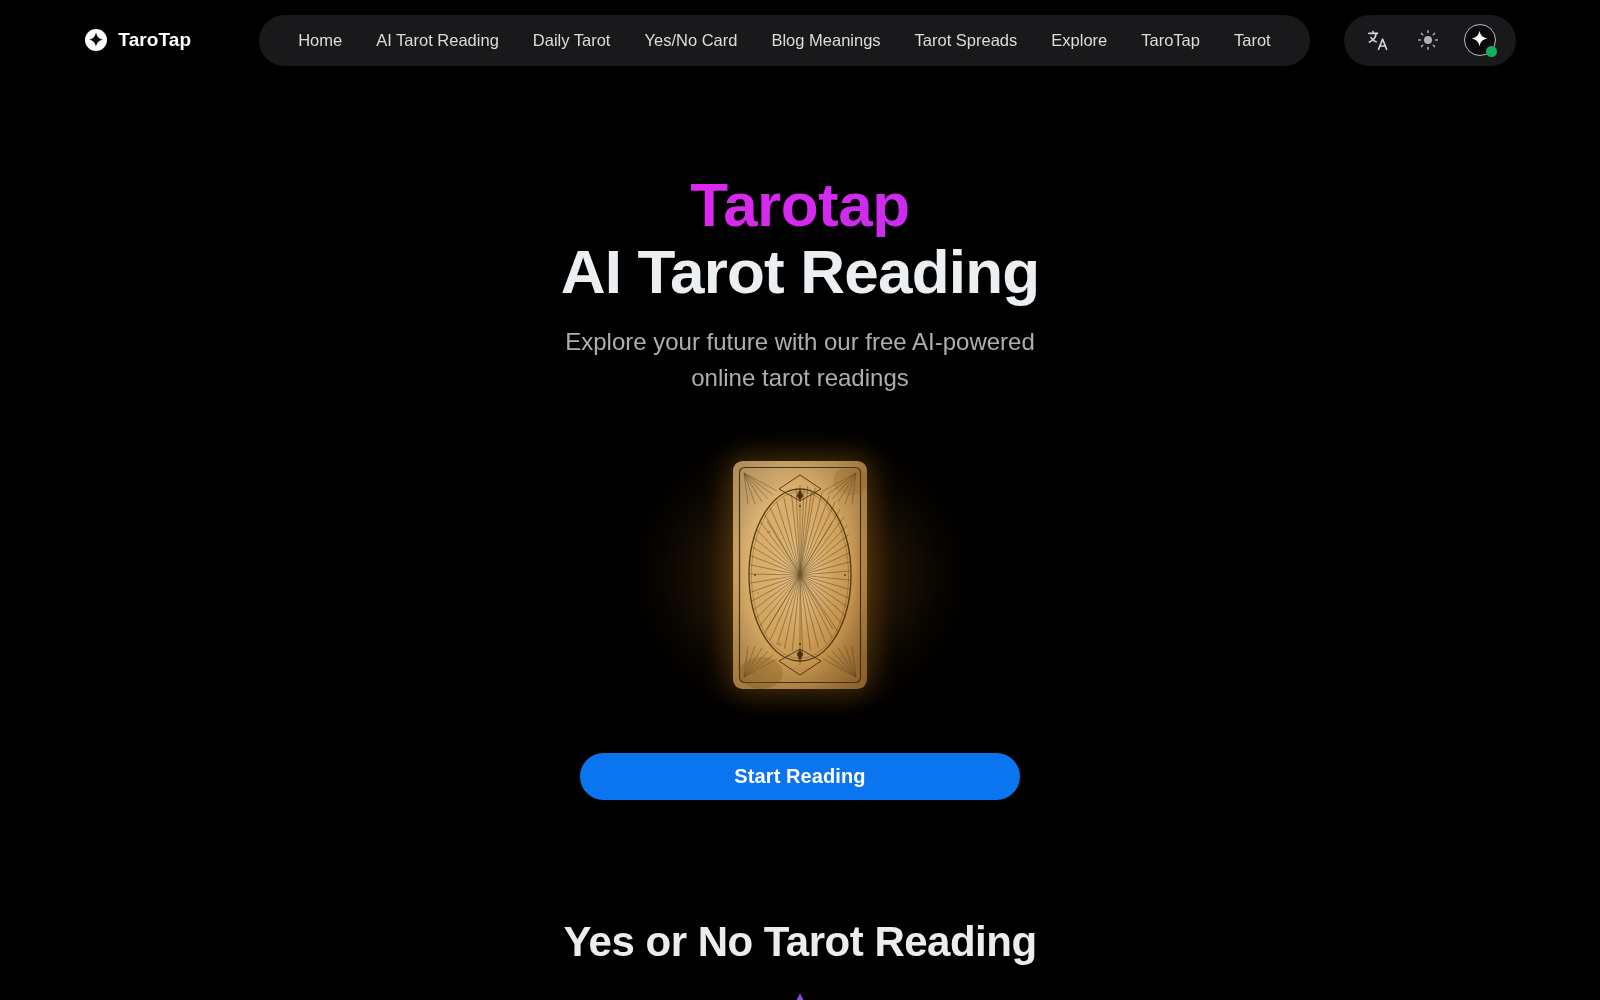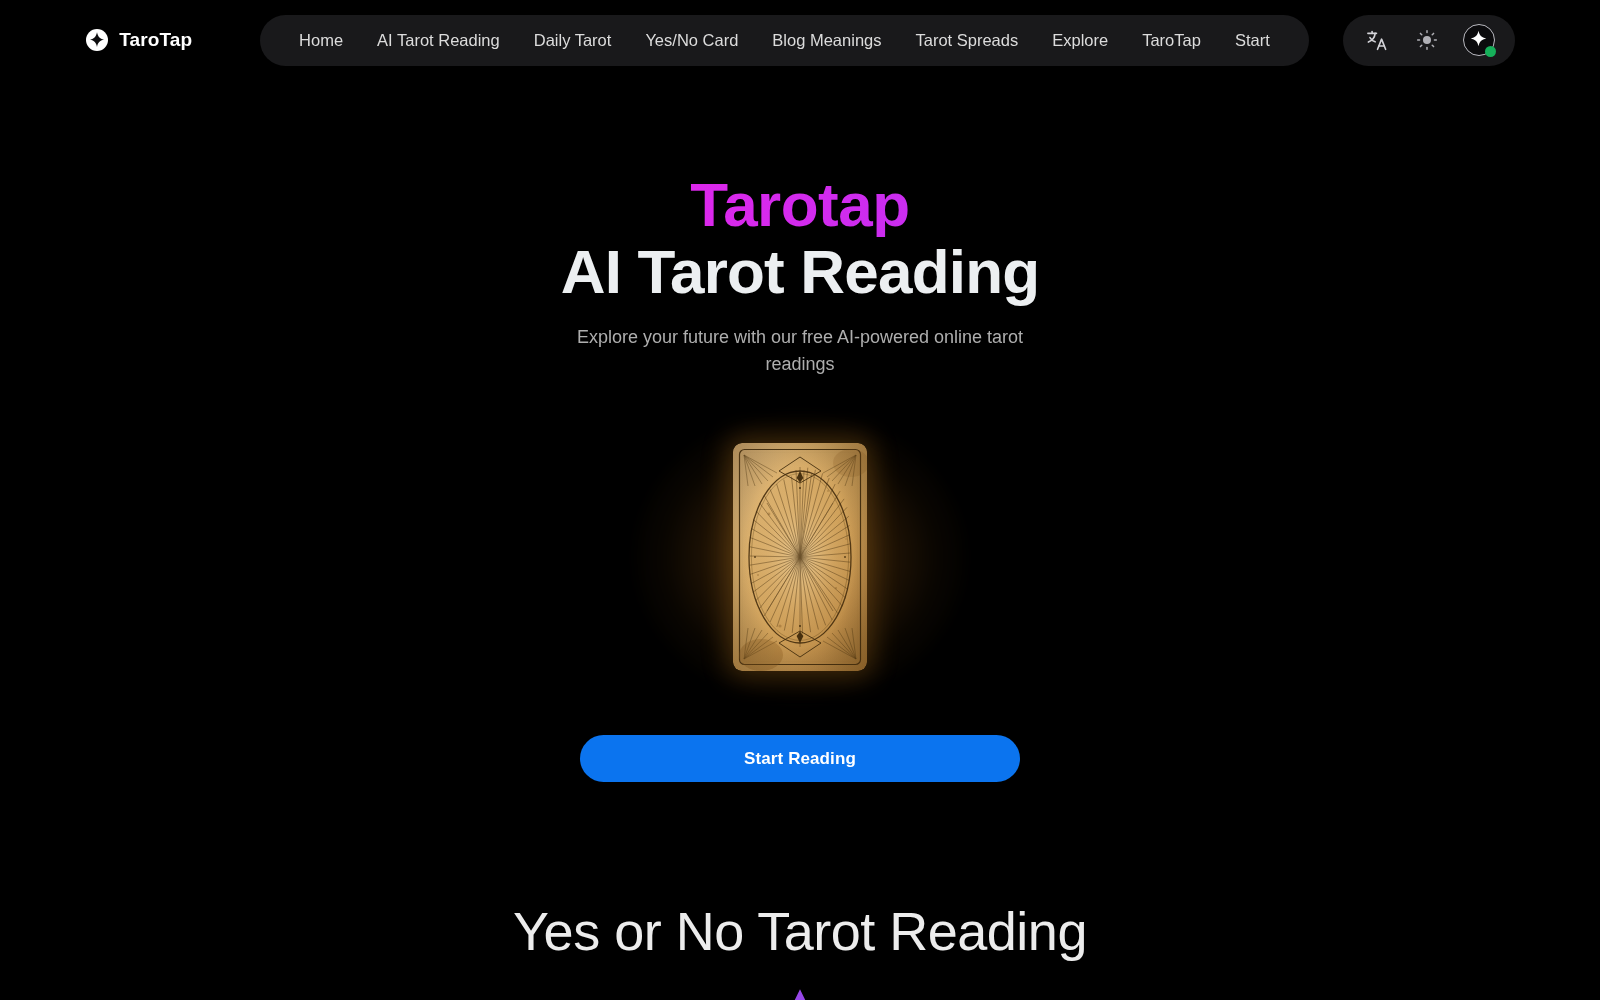--- a/index.html
+++ b/index.html
@@ -139,21 +139,21 @@
     font-weight:bold;
     line-height:1.08;
     color:#eceff1;
     letter-spacing:-0.8px;
     margin-top:2px;
   }
 
   .hero-sub {
     margin:18px auto 0;
     width:520px;
-    font-size:18px;
+    font-size:24px;
     line-height:1.48;
     color:#aeaeae;
   }
 
   
   .card-stage {
     position:relative;
     width:380px;
     height:300px;
     margin:30px auto 0;
@@ -188,34 +188,34 @@
     display:inline-flex;
     align-items:center;
     justify-content:center;
     width:440px;
     height:47px;
     border:none;
     border-radius:24px;
     background:#0b74ef;
     color:#ffffff;
     font-family:"Liberation Sans", sans-serif;
-    font-size:17px;
+    font-size:20px;
     font-weight:bold;
     cursor:pointer;
     letter-spacing:0.1px;
   }
 
   
   .section2 {
     text-align:center;
     margin-top:118px;
   }
   .section2-title {
-    font-size:54px;
-    font-weight:normal;
+    font-size:42px;
+    font-weight:bold;
     color:#ececec;
     letter-spacing:-0.5px;
   }
   .section2-star {
     margin-top:24px;
     display:inline-block;
   }
   .section2-star svg { display:block; }
 </style>
 </head>
@@ -235,21 +235,21 @@
 
   <nav class="nav-pill">
     <a class="nav-link" href="#">Home</a>
     <a class="nav-link" href="#">AI Tarot Reading</a>
     <a class="nav-link" href="#">Daily Tarot</a>
     <a class="nav-link" href="#">Yes/No Card</a>
     <a class="nav-link" href="#">Blog Meanings</a>
     <a class="nav-link" href="#">Tarot Spreads</a>
     <a class="nav-link" href="#">Explore</a>
     <a class="nav-link" href="#">TaroTap</a>
-    <a class="nav-link" href="#">Start</a>
+    <a class="nav-link" href="#">Tarot</a>
   </nav>
 
   <div class="util-pill">
 
     <button class="util-btn">
       <span>
         <svg viewBox="0 0 24 24" width="23" height="23" fill="none" stroke="#d3d3d8" stroke-width="1.7" stroke-linecap="round" stroke-linejoin="round">
           <path d="M3 4.5h9"></path>
           <path d="M7.4 2.6v1.9"></path>
           <path d="M10.6 4.5c-.5 4.2-3.3 7.6-7.1 9.1"></path>

